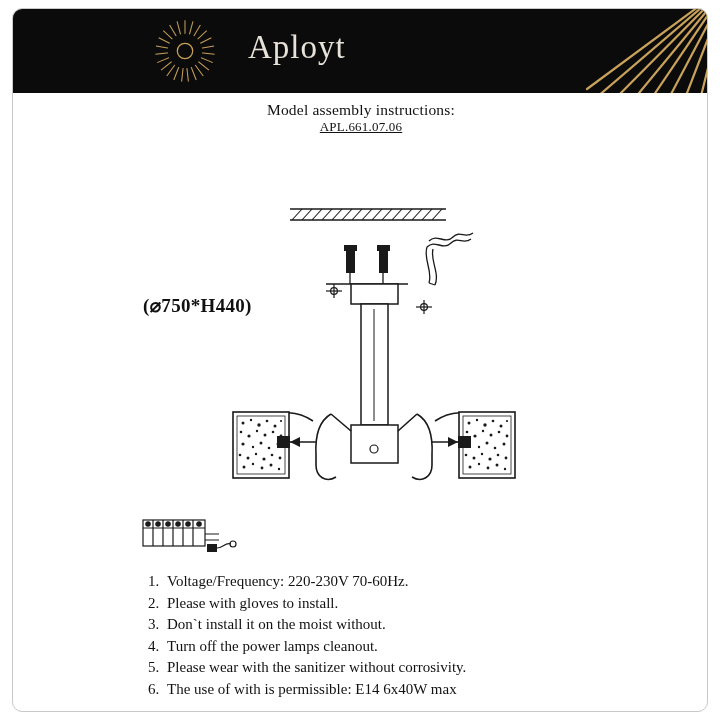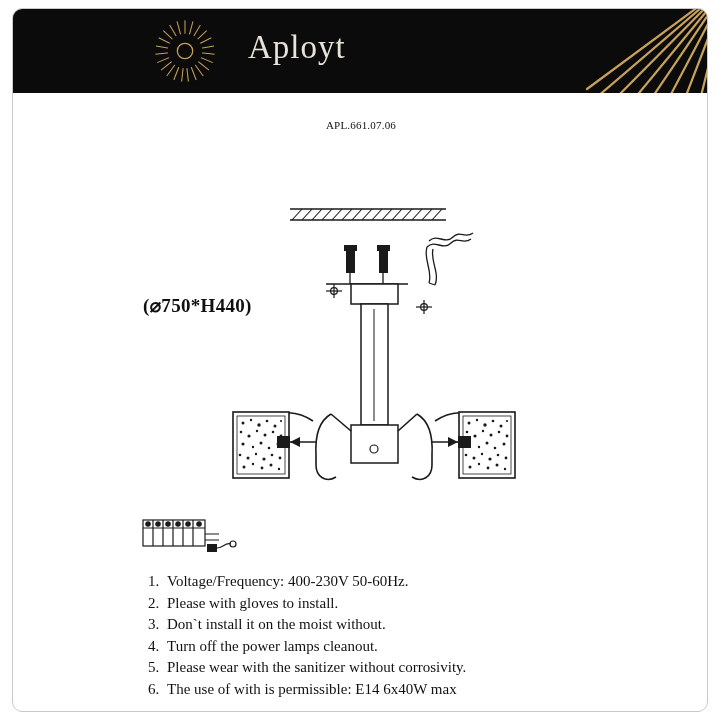--- a/index.html
+++ b/index.html
@@ -78,24 +78,25 @@
     width: 696px;
     text-align: center;
     color: #111;
   }
   .title-line1 {
     font-size: 15.5px;
     font-family: "Liberation Serif", serif;
     letter-spacing: .2px;
   }
   .title-line2 {
-    font-size: 11px;
+    font-size: 13px;
     font-family: "Liberation Serif", serif;
-    margin-top: 18px;
+    margin-top: 0;
     letter-spacing: .2px;
+    text-decoration: underline;
   }
 
   
   .dim-label {
     position: absolute;
     left: 130px;
     top: 285px;
     font-family: "Liberation Serif", serif;
     font-size: 19px;
     color: #111;
@@ -200,20 +201,21 @@
             <line x1="250" y1="5" x2="198" y2="140"></line>
             <line x1="250" y1="5" x2="216" y2="141"></line>
             <line x1="250" y1="5" x2="234" y2="141"></line>
           </g>
         </svg>
 
       </div>
     </div>
 
     <div class="title-block">
+      <div class="title-line1">Model assembly instructions:</div>
       <div class="title-line2">APL.661.07.06</div>
     </div>
 
     <div class="dim-label">(⌀750*H440)</div>
 
     <svg class="drawing" viewBox="0 0 696 420">
 
       <g>
         <line x1="277" y1="61" x2="433" y2="61" stroke="#1a1a1a" stroke-width="1.4"></line>
         <line x1="277" y1="50" x2="433" y2="50" stroke="#1a1a1a" stroke-width="1.4"></line>
@@ -376,21 +378,21 @@
         <line x1="64" y1="26" x2="78" y2="26"></line>
         <rect x="66" y="30" width="10" height="8" fill="#1a1a1a" stroke="none"></rect>
         <path d="M76 34 C 82 34, 84 28, 90 30"></path>
         <circle cx="92" cy="30" r="3"></circle>
       </g>
     </svg>
 
     <div class="instructions">
       <div class="instr-row">
         <span class="instr-num">1.</span>
-        <span class="instr-text">Voltage/Frequency: 400-230V 50-60Hz.</span>
+        <span class="instr-text">Voltage/Frequency: 220-230V 70-60Hz.</span>
       </div>
       <div class="instr-row">
         <span class="instr-num">2.</span>
         <span class="instr-text">Please with gloves to install.</span>
       </div>
       <div class="instr-row">
         <span class="instr-num">3.</span>
         <span class="instr-text">Don`t install it on the moist without.</span>
       </div>
       <div class="instr-row">

